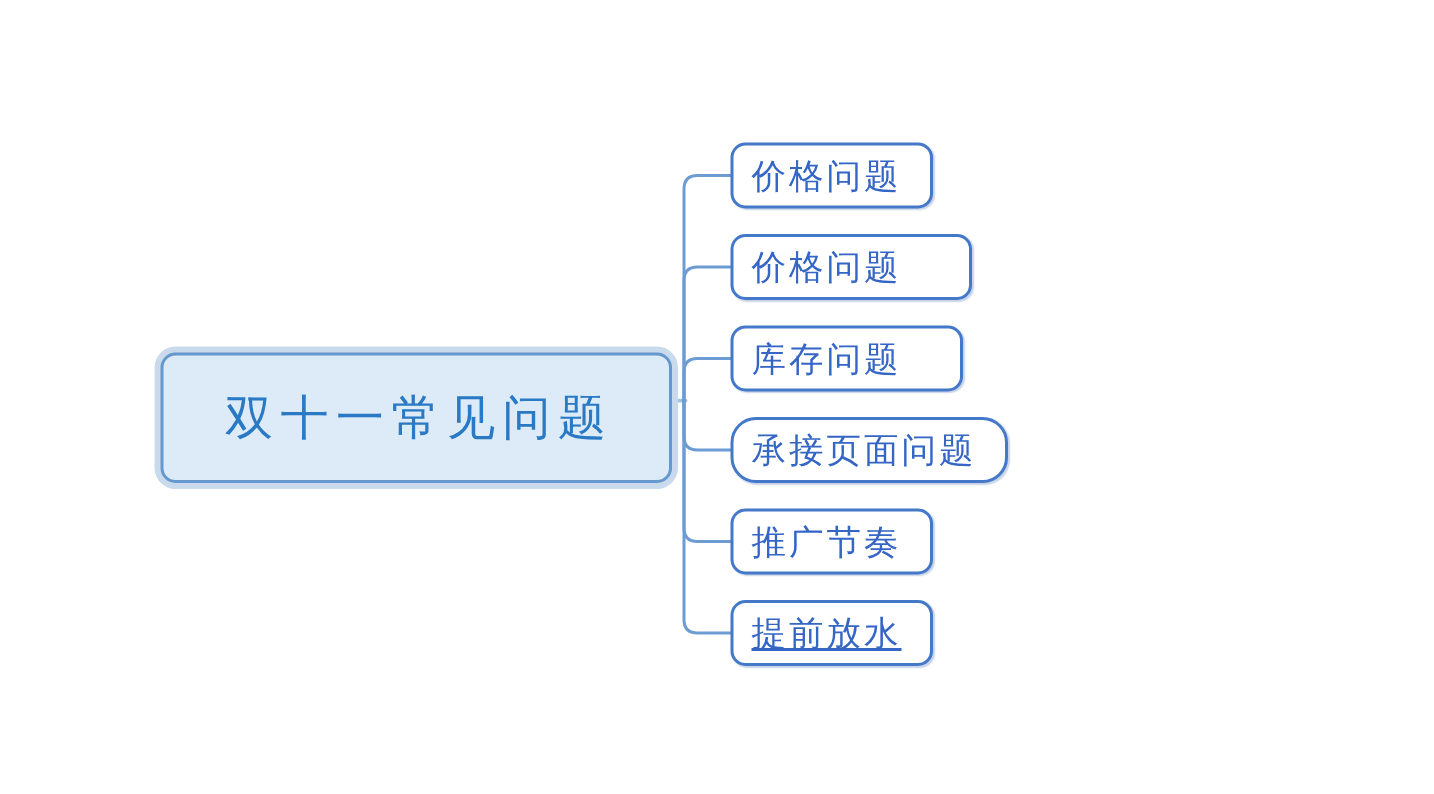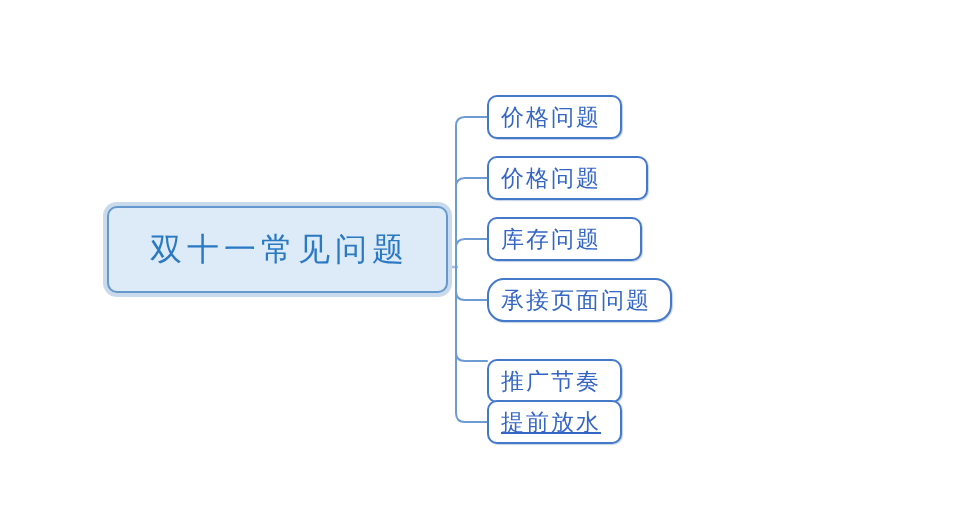--- a/index.html
+++ b/index.html
@@ -19,21 +19,21 @@
     position: absolute;
     left: 0;
     top: 0;
     width: 956px;
     height: 529px;
     pointer-events: none;
   }
   .root-node {
     position: absolute;
     left: 107px;
-    top: 206px;
+    top: 235px;
     width: 341px;
     height: 87px;
     box-sizing: border-box;
     background: #dcebf7;
     border: 2px solid #6598cd;
     border-radius: 10px;
     box-shadow: 0 0 0 4px #c9daed;
     display: flex;
     align-items: center;
     justify-content: center;
@@ -58,21 +58,21 @@
     letter-spacing: 2px;
     color: #3566c5;
     padding-left: 12px;
     white-space: nowrap;
     cursor: default;
   }
   .c1 { top: 95px;  width: 135px; }
   .c2 { top: 156px; width: 161px; }
   .c3 { top: 217px; width: 155px; }
   .c4 { top: 278px; width: 185px; border-radius: 17px; }
-  .c5 { top: 359px; width: 135px; }
+  .c5 { top: 339px; width: 135px; }
   .c6 { top: 400px; width: 135px; text-decoration: underline; }
 </style>
 </head>
 <body>
 
 <div class="canvas">
 
   <svg class="connectors" viewBox="0 0 956 529" xmlns="http://www.w3.org/2000/svg">
     <path d="M 447 267 H 457" fill="none" stroke-width="2.5" stroke-linecap="round" stroke="#a3bfe0"></path>
     <path d="M 456 267 V 126 Q 456 117 465 117 H 487" fill="none" stroke-width="2" stroke-linecap="round" stroke="#6d9bd4"></path>

